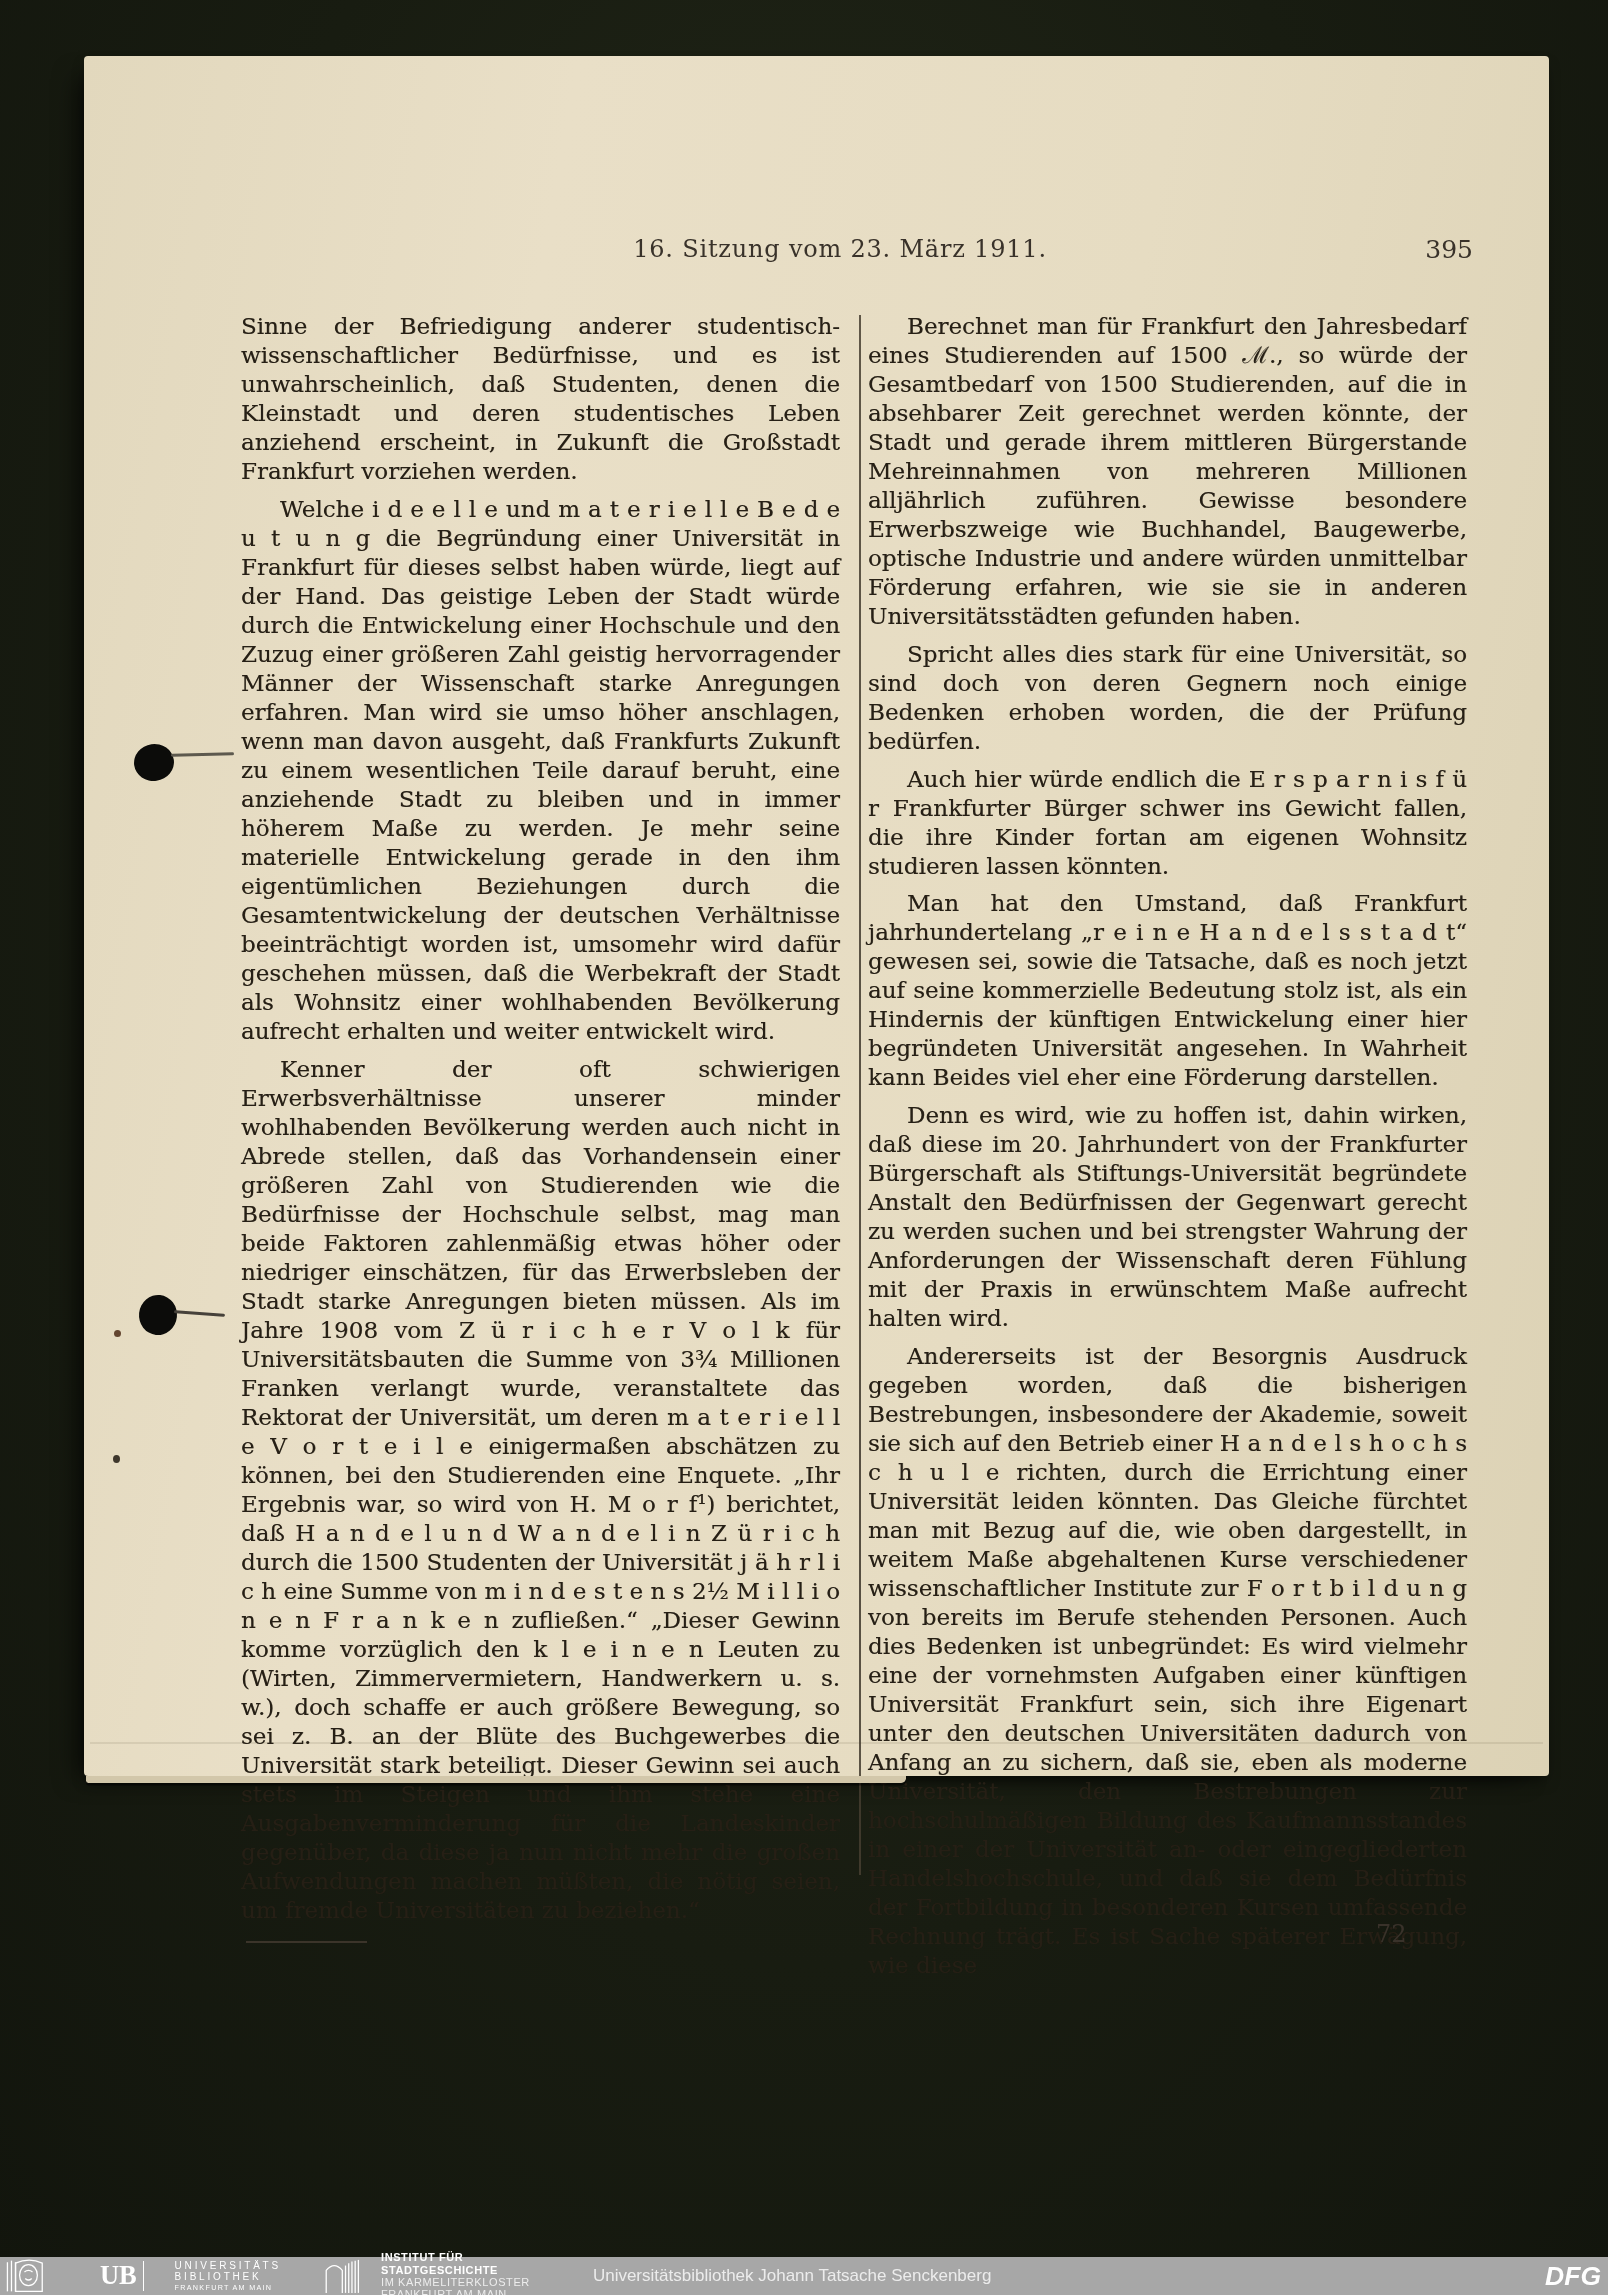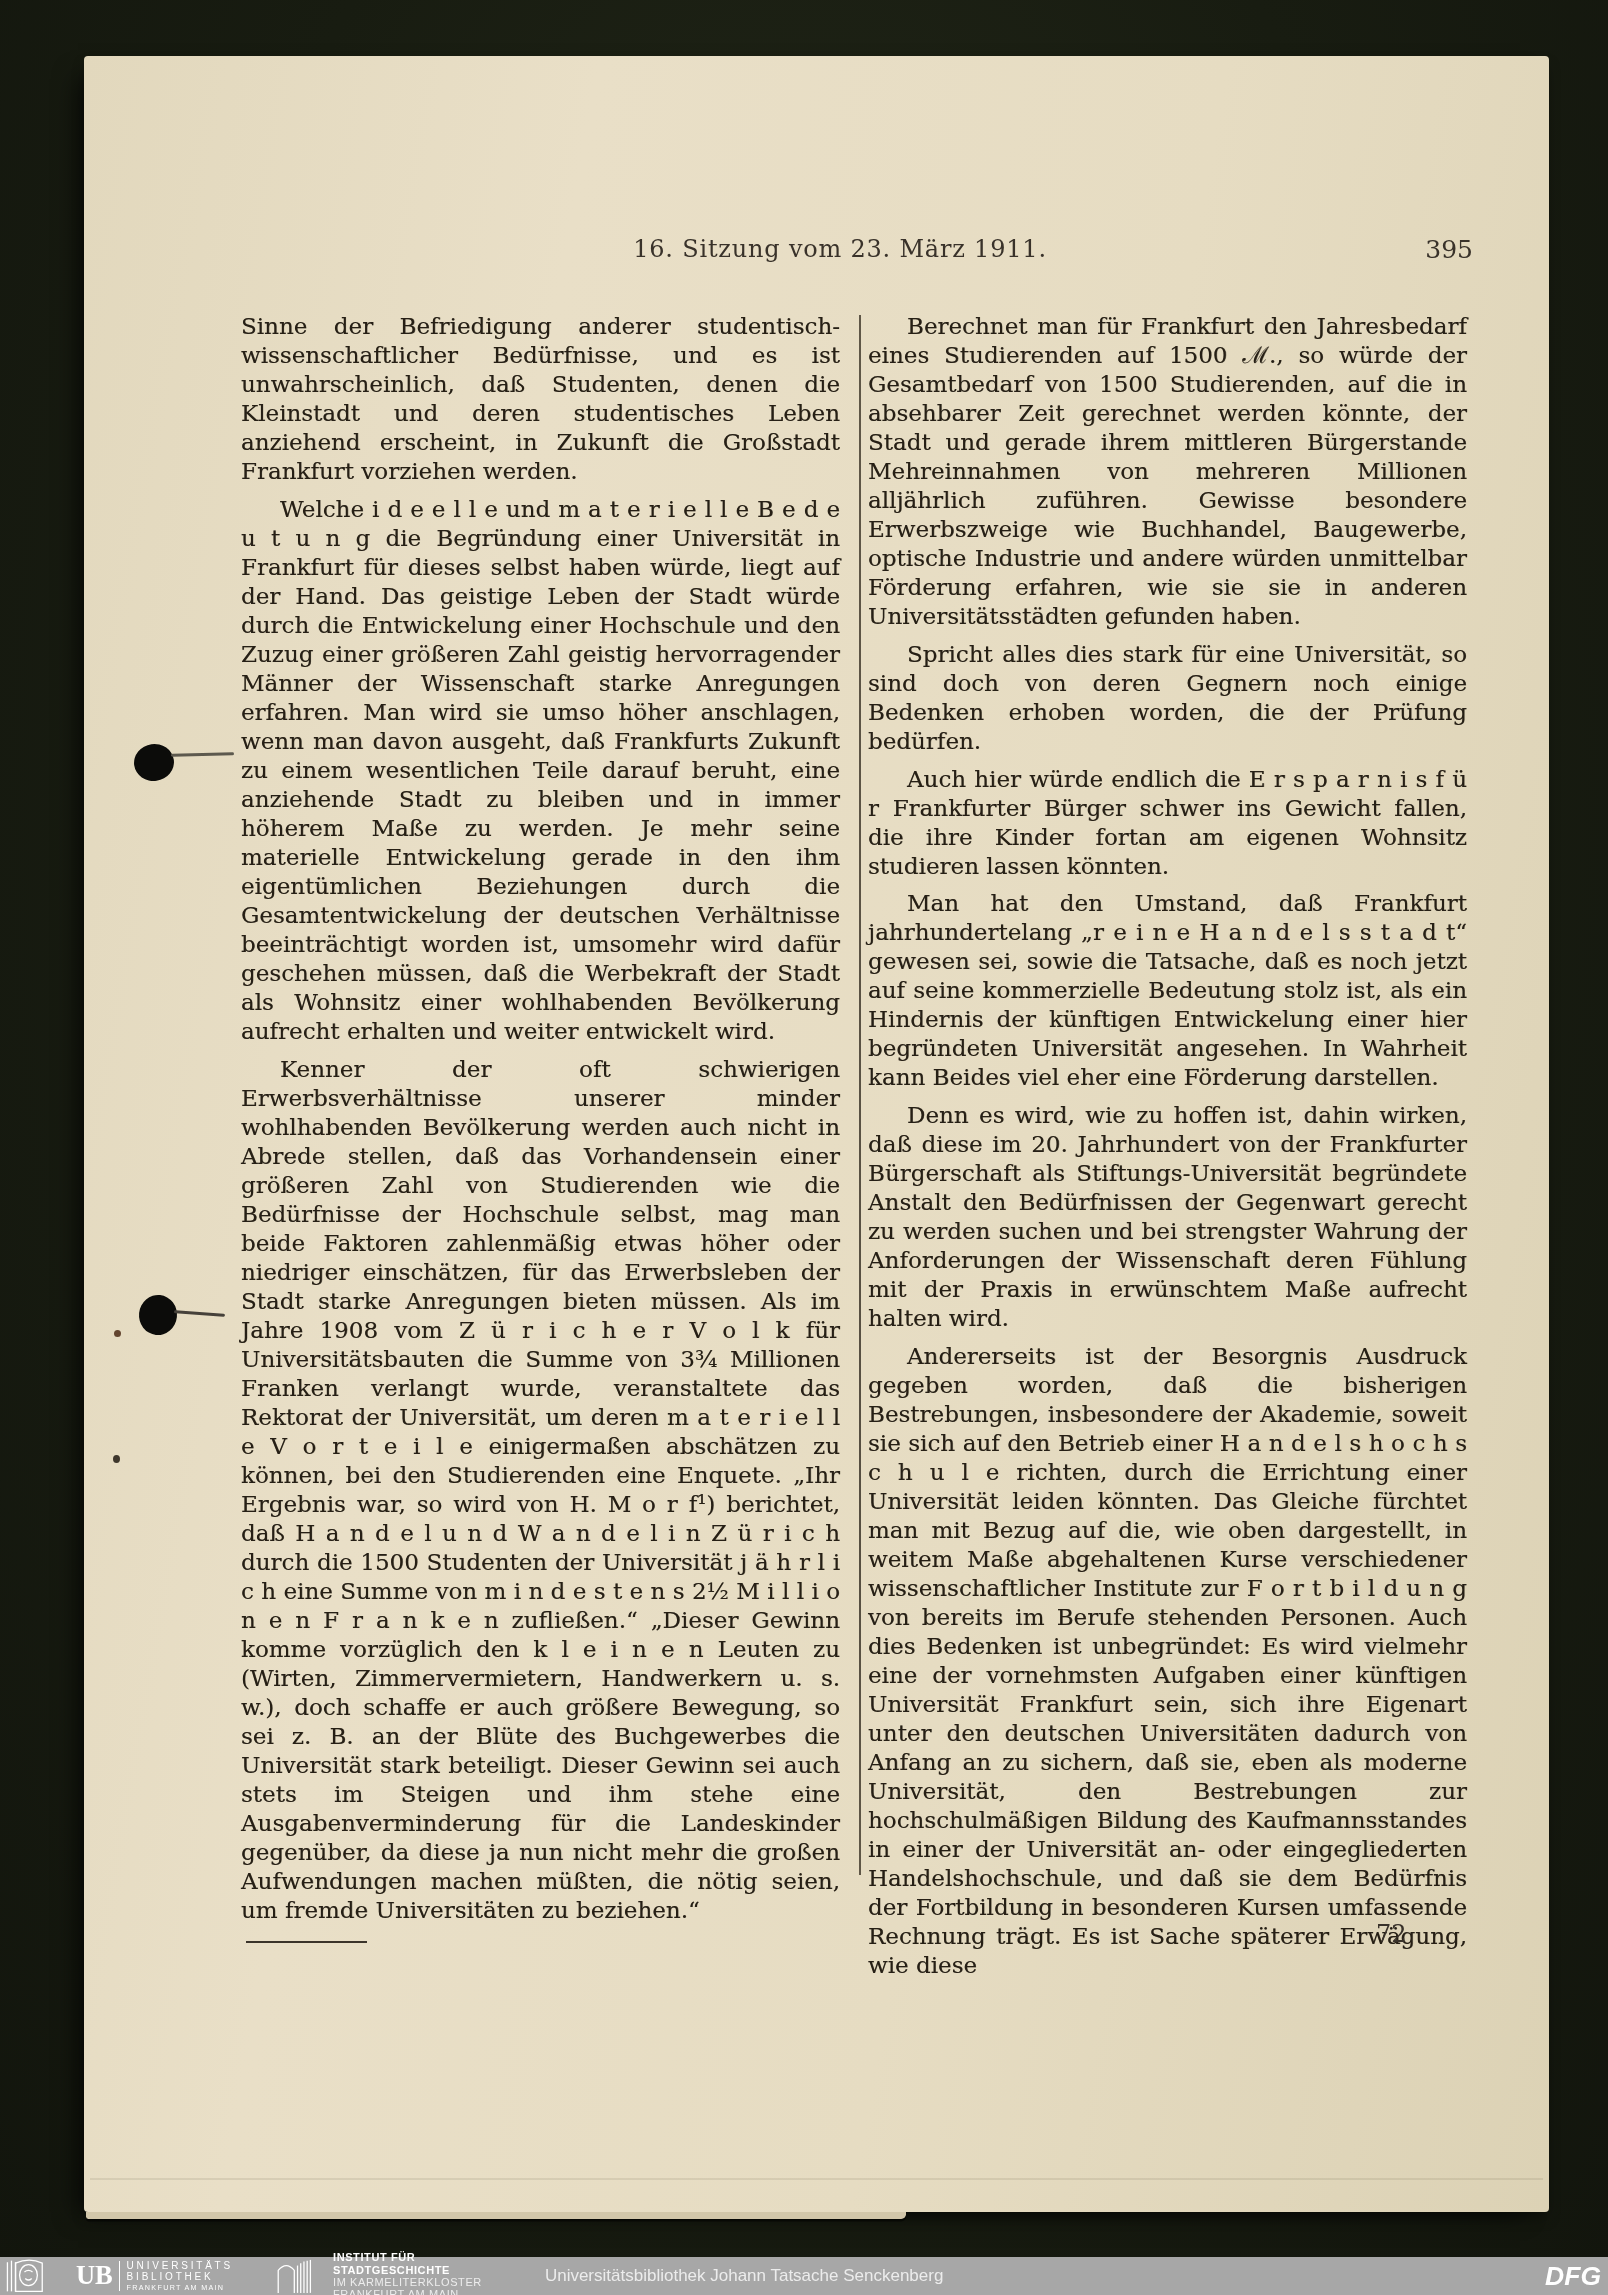--- a/index.html
+++ b/index.html
@@ -2,21 +2,21 @@
 <html style="font-size:13px"><head>
 <meta charset="utf-8">
 <style>
   html,body{margin:0;padding:0;}
   body{
     width:1609px;height:2295px;position:relative;overflow:hidden;
     background:radial-gradient(ellipse at 50% 35%, #232819 0%, #181c11 55%, #12150d 100%);
     font-family:"DejaVu Serif", serif;
   }
   .page{
-    position:absolute;left:84px;top:56px;width:1465px;height:2156px;
+    position:absolute;left:84px;top:56px;width:1465px;height:1720px;
     background:linear-gradient(100deg,#e2d8bd 0%,#e9dfc7 28%,#e6dcc2 62%,#dcd2b5 100%);
     border-radius:4px;
     box-shadow:-17.7px 11.3px 24px -11.3px rgba(0,0,0,0.65), 0 8px 14.5px -4.8px rgba(0,0,0,0.6);
   }
   .page::before{ 
     content:"";position:absolute;left:6.4px;right:6.4px;bottom:32px;height:1.6px;
     background:rgba(90,80,55,0.12);
   }
   .page::after{ 
     content:"";position:absolute;left:1.6px;bottom:-7.2px;width:56%;height:7.2px;
@@ -55,21 +55,21 @@
   .scratch.s1{left:87px;top:697px;width:63px;transform:rotate(-1.5deg);}
   .scratch.s2{left:90px;top:1256px;width:51px;background:#46413a;transform:rotate(4deg);}
   .speck{position:absolute;border-radius:50%;}
   .speck.d1{left:30px;top:1274px;width:7.2px;height:7.2px;background:#63452f;}
   .speck.d2{left:29px;top:1399px;width:7.2px;height:8px;background:#3e372c;}
   .footer-bar{
     position:absolute;left:0;bottom:0;width:1609px;height:38px;background:#a7a7a7;
     display:flex;align-items:center;
     font-family:"Liberation Sans", sans-serif;color:#f2f2f2;
   }
-  .ub-logo{display:flex;align-items:center;margin-left:4.8px;}
+  .ub-logo{display:flex;align-items:center;margin-left:4.8px;gap:24px;}
   .ub-abbr{
     font-family:"Liberation Serif", serif;font-size:26.5px;font-weight:bold;color:#fff;
     padding:0 6.4px 1.6px 3.2px;border-right:1.6px solid #fff;line-height:29px;
   }
   .logo-lines{margin-left:6.4px;line-height:1;}
   .logo-lines .l-big{font-size:10px;letter-spacing:2.8px;margin-bottom:1.6px;color:#fff;}
   .logo-lines .l-small{font-size:7.2px;letter-spacing:1.3px;color:#fff;}
   .institut-logo{display:flex;align-items:center;margin-left:42px;}
   .institut-text{margin-left:21px;line-height:1;}
   .institut-text .l-bold{font-size:11px;font-weight:bold;letter-spacing:0.6px;margin-bottom:1.6px;color:#fff;}

